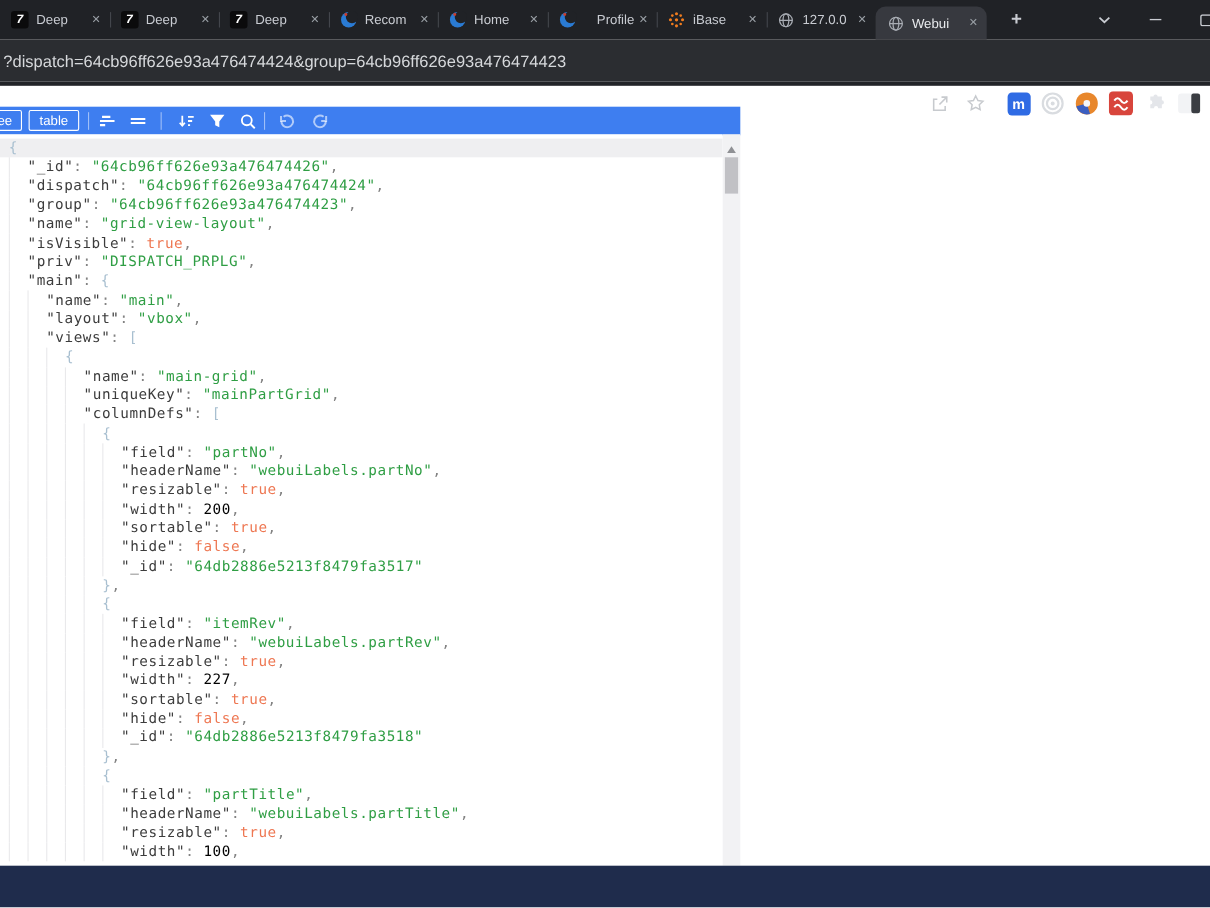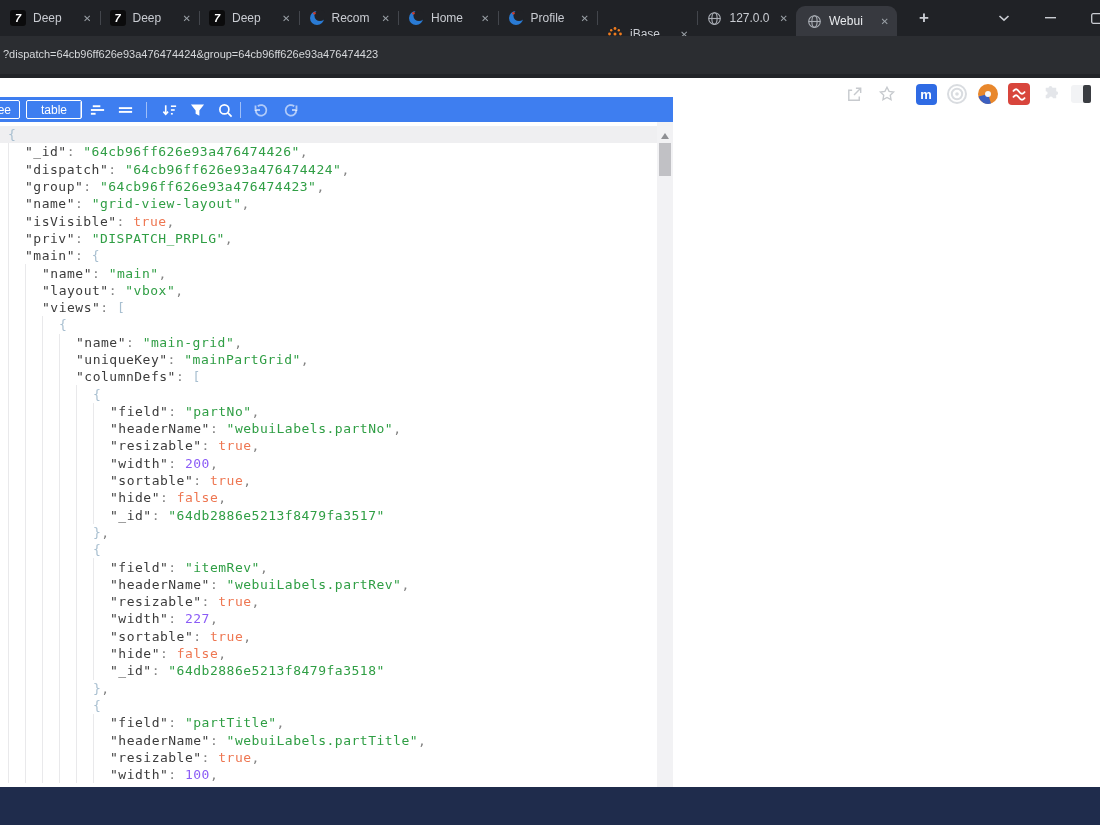--- a/index.html
+++ b/index.html
@@ -13,41 +13,41 @@
   .tab .lbl{font-size:12px;color:#c9ccd2;margin-left:7px;flex:1;white-space:nowrap;overflow:hidden;}
   .tab.active .lbl{color:#e9ebee;}
   .tab .cls{color:#9aa0a6;font-size:10px;margin:0 8px 0 4px;}
   .tabsep{position:absolute;top:11px;width:1px;height:14px;background:#43464c;}
   .fav{width:16px;height:16px;flex:0 0 16px;display:flex;align-items:center;justify-content:center;}
   .fav-deep{width:16px;height:16px;background:#0b0b0c;border-radius:3px;color:#fff;font-size:11px;
             font-weight:bold;font-style:italic;display:flex;align-items:center;justify-content:center;}
   .tb-ctl{position:absolute;color:#c9ccd2;display:flex;align-items:center;justify-content:center;width:24px;height:24px;top:6px;}
 
   .addrbar{position:absolute;left:0;top:36px;width:1100px;height:38px;background:#2b2d31;}
-  .url{position:absolute;left:3px;top:12px;font-size:11px;color:#d6d8db;white-space:nowrap;}
+  .url{position:absolute;left:3px;top:12px;font-size:15px;color:#d6d8db;white-space:nowrap;}
   .addrstrip{position:absolute;left:0;top:74px;width:1100px;height:4px;background:#222428;}
   .aicon{position:absolute;top:47px;width:22px;height:22px;display:flex;align-items:center;justify-content:center;}
   .ext-m{width:21px;height:21px;border-radius:4px;background:#2f6be4;color:#fff;font-weight:bold;font-size:13px;
          display:flex;align-items:center;justify-content:center;}
 
   
   .jtoolbar{position:absolute;left:0;top:97px;width:673px;height:26px;background:#3e7ef0;}
   .jt-btn{position:absolute;top:3px;height:19px;line-height:18px;border:1px solid #fff;border-radius:2px;
           color:#fff;font-size:12px;padding:0 8px;box-sizing:border-box;text-align:center;}
   .jt-ic{position:absolute;top:4px;width:18px;height:18px;display:flex;align-items:center;justify-content:center;}
   .jt-sep{position:absolute;top:5px;width:1px;height:16px;background:rgba(255,255,255,.5);}
 
   
   .code{position:absolute;left:0;top:122px;width:657px;height:665px;background:#fff;overflow:hidden;
         font-family:"DejaVu Sans Mono",monospace;font-size:13px;letter-spacing:.5px;padding-top:4px;box-sizing:border-box;}
   .cl{height:17.3px;display:flex;align-items:center;padding-left:8px;white-space:pre;}
   .cl.hl{background:#efeff1;}
   .gd{width:17px;flex:0 0 17px;height:100%;border-left:1px solid #e9e9eb;box-sizing:border-box;}
   .t-k{color:#3c3c3c;} .t-p{color:#828282;} .t-s{color:#2f9e44;}
-  .t-w{color:#ee7752;} .t-n{color:#8b5cf6;} .t-b{color:#a8bfd0;}
+  .t-w{color:#ee7752;} .t-n{color:#000000;} .t-b{color:#a8bfd0;}
 
   .sbar{position:absolute;left:657px;top:122px;width:16px;height:665px;background:#f2f2f4;}
   .sarrow{position:absolute;left:661px;top:133px;width:0;height:0;border-left:4px solid transparent;
           border-right:4px solid transparent;border-bottom:6px solid #8f9094;}
   .sthumb{position:absolute;left:659px;top:143px;width:12px;height:33px;background:#c1c1c5;}
 
   
   .taskbar{position:absolute;left:0;top:787px;width:1100px;height:38px;background:#1f2c4c;}
 </style>
 </head>
@@ -96,33 +96,33 @@
           <svg width="16" height="16" viewBox="0 0 16 16">
             <circle cx="8" cy="8" r="7" fill="#2a7bd4"></circle>
             <circle cx="11" cy="5.5" r="5.6" fill="#202226"></circle>
             <circle cx="5.4" cy="3.2" r="1.3" fill="#cf3b28"></circle>
           </svg>
         </span>
         <span class="lbl">Home</span>
         <span class="cls">✕</span>
       </div>
       <div class="tabsep" style="left: 497.5px;"></div>
-      <div class="tab" style="left: 497.5px; width: 99.5px;">
+      <div class="tab" style="left: 497.5px; width: 99.5px; text-align: right;">
         <span class="fav">
           <svg width="16" height="16" viewBox="0 0 16 16">
             <circle cx="8" cy="8" r="7" fill="#2a7bd4"></circle>
             <circle cx="11" cy="5.5" r="5.6" fill="#202226"></circle>
             <circle cx="5.4" cy="3.2" r="1.3" fill="#cf3b28"></circle>
           </svg>
         </span>
         <span class="lbl">Profile</span>
         <span class="cls">✕</span>
       </div>
       <div class="tabsep" style="left: 597px;"></div>
-      <div class="tab" style="left: 597px; width: 99.5px; margin-top: 16px;">
+      <div class="tab" style="left: 597px; width: 99.5px;">
         <span class="fav">
           <svg width="16" height="16" viewBox="0 0 16 16" fill="#f07c1e">
             <circle cx="8" cy="2.5" r="1.4"></circle>
             <circle cx="8" cy="13.5" r="1.4"></circle>
             <circle cx="2.5" cy="8" r="1.4"></circle>
             <circle cx="13.5" cy="8" r="1.4"></circle>
             <circle cx="4.2" cy="4.2" r="1.2"></circle>
             <circle cx="11.8" cy="4.2" r="1.2"></circle>
             <circle cx="4.2" cy="11.8" r="1.2"></circle>
             <circle cx="11.8" cy="11.8" r="1.2"></circle>
@@ -222,21 +222,21 @@
           <rect x="1" y="2" width="20" height="18" rx="3" fill="#f2f3f5"></rect>
           <rect x="13" y="2" width="8" height="18" rx="2" fill="#3a3d42"></rect>
         </svg>
       </div>
     </div>
 </div>
 <div class="addrstrip"></div>
 
 <div class="jtoolbar">
   <div class="jt-btn" style="left:-36px;width:56px;text-align:right;">tree</div>
-  <div class="jt-btn" style="left:26px;width:56px;">table</div>
+  <div class="jt-btn" style="left:26px;width:46px;">table</div>
   <div id="jticons">
       <div class="jt-sep" style="left: 80px;"></div>
       <div class="jt-sep" style="left: 146px;"></div>
       <div class="jt-sep" style="left: 240px;"></div>
       <div class="jt-ic" style="left: 88px;">
         <svg width="17" height="14" viewBox="0 0 18 14" stroke="#fff" stroke-width="2">
           <path d="M4 3 H12"></path>
           <path d="M2 7 H16"></path>
           <path d="M2 11 H7"></path>
         </svg>

